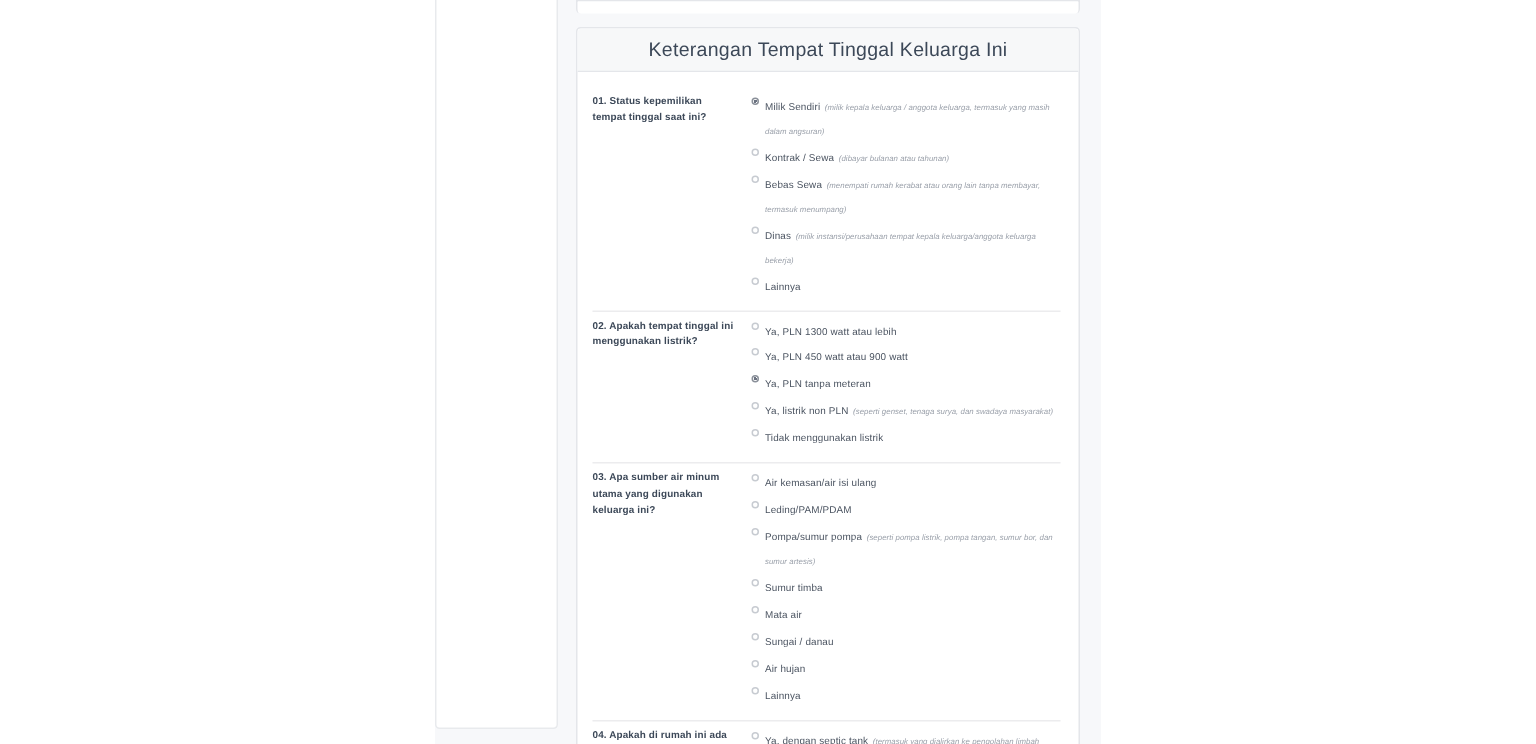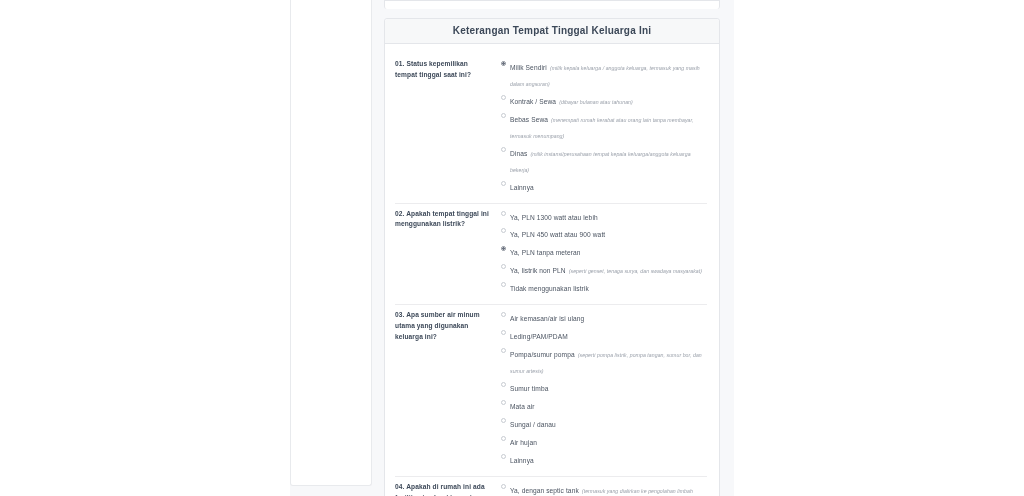--- a/index.html
+++ b/index.html
@@ -85,22 +85,22 @@
 
   .card-header {
     background: #f7f8f9;
     border-bottom: 1px solid #e4e6ea;
     text-align: center;
     padding: 6px 8px 7px;
     border-radius: 3px 3px 0 0;
   }
 
   .card-header-title {
-    font-size: 10px;
-    font-weight: bold;
+    font-size: 13px;
+    font-weight: normal;
     color: #3c4858;
     letter-spacing: .2px;
   }
 
   .card-body {
     padding: 10px 12px 6px 10px;
   }
 
   
   .q-row {

